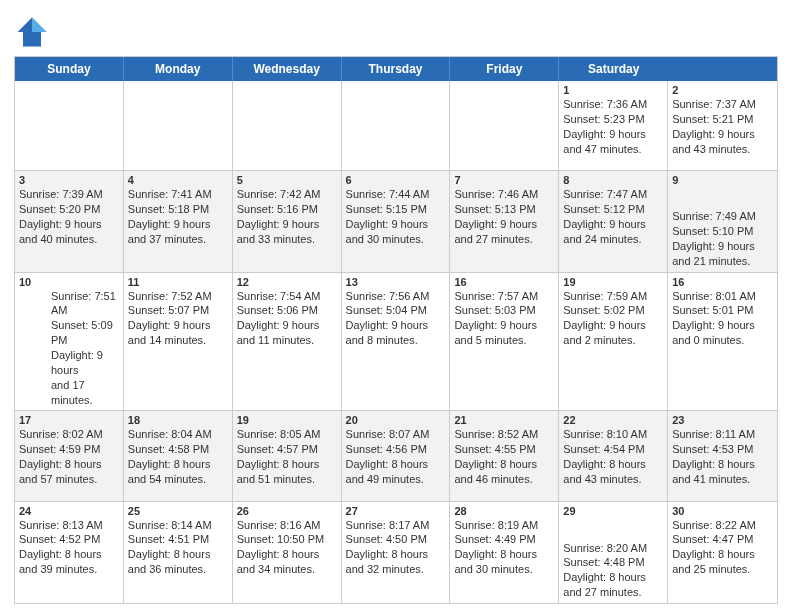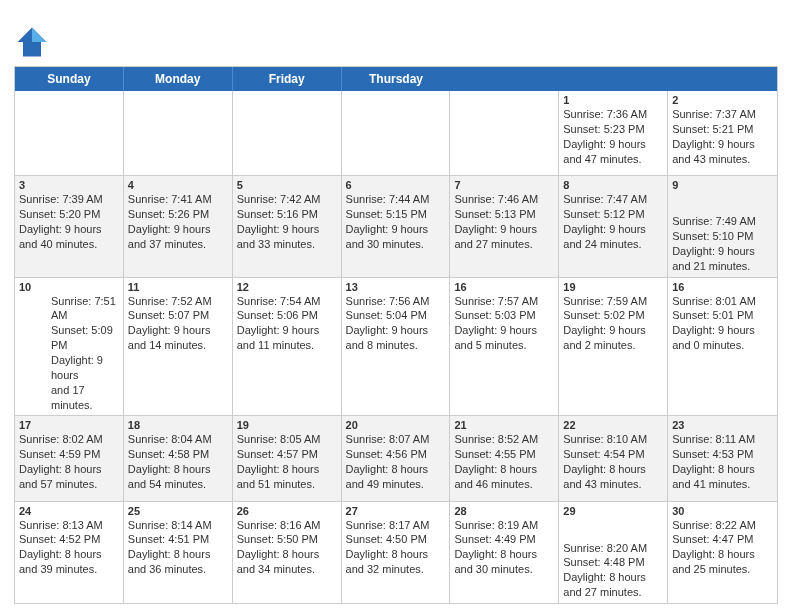--- a/index.html
+++ b/index.html
@@ -6,21 +6,21 @@
     body {
       font-family: Arial, sans-serif;
       background: #fff;
       width: 792px;
       height: 612px;
       overflow: hidden;
     }
     .page {
       width: 792px;
       height: 612px;
-      padding: 20px 14px 8px 14px;
+      padding: 10px 14px 8px 14px;
       display: flex;
       flex-direction: column;
     }
     .header {
       display: flex;
       justify-content: space-between;
       align-items: flex-start;
       margin-bottom: 6px;
     }
     .logo {
@@ -140,22 +140,24 @@
     <div class="title-block">
       <div class="month-title"></div>
       <div class="location"></div>
     </div>
   </div>
 
   <div class="calendar">
     <div class="cal-header">
     <div class="cal-header-cell">Sunday</div>
         <div class="cal-header-cell">Monday</div>
+        <div class="cal-header-cell">Wednesday</div>
+        <div class="cal-header-cell">Thursday</div>
         <div class="cal-header-cell">Friday</div>
-        <div class="cal-header-cell">Thursday</div>
+        <div class="cal-header-cell">Saturday</div>
       </div>
     <div class="cal-body">
     <div class="cal-row">
           <div class="cal-cell empty"></div>
           <div class="cal-cell empty"></div>
           <div class="cal-cell empty"></div>
           <div class="cal-cell empty"></div>
           <div class="cal-cell empty"></div>
           <div class="cal-cell">
             <div class="day-num">1</div>
@@ -176,21 +178,21 @@
           <div class="cal-cell alt-row">
             <div class="day-num">3</div>
             <div class="cell-text" style="white-space: pre-line;">Sunrise: 7:39 AM
 Sunset: 5:20 PM
 Daylight: 9 hours
 and 40 minutes.</div>
           </div>
           <div class="cal-cell alt-row">
             <div class="day-num">4</div>
             <div class="cell-text" style="white-space: pre-line;">Sunrise: 7:41 AM
-Sunset: 5:26 PM
+Sunset: 5:18 PM
 Daylight: 9 hours
 and 37 minutes.</div>
           </div>
           <div class="cal-cell alt-row">
             <div class="day-num">5</div>
             <div class="cell-text" style="white-space: pre-line;">Sunrise: 7:42 AM
 Sunset: 5:16 PM
 Daylight: 9 hours
 and 33 minutes.</div>
           </div>
@@ -336,21 +338,21 @@
           <div class="cal-cell">
             <div class="day-num">25</div>
             <div class="cell-text" style="white-space: pre-line;">Sunrise: 8:14 AM
 Sunset: 4:51 PM
 Daylight: 8 hours
 and 36 minutes.</div>
           </div>
           <div class="cal-cell">
             <div class="day-num">26</div>
             <div class="cell-text" style="white-space: pre-line;">Sunrise: 8:16 AM
-Sunset: 5:50 PM
+Sunset: 10:50 PM
 Daylight: 8 hours
 and 34 minutes.</div>
           </div>
           <div class="cal-cell">
             <div class="day-num">27</div>
             <div class="cell-text" style="white-space: pre-line;">Sunrise: 8:17 AM
 Sunset: 4:50 PM
 Daylight: 8 hours
 and 32 minutes.</div>
           </div>

